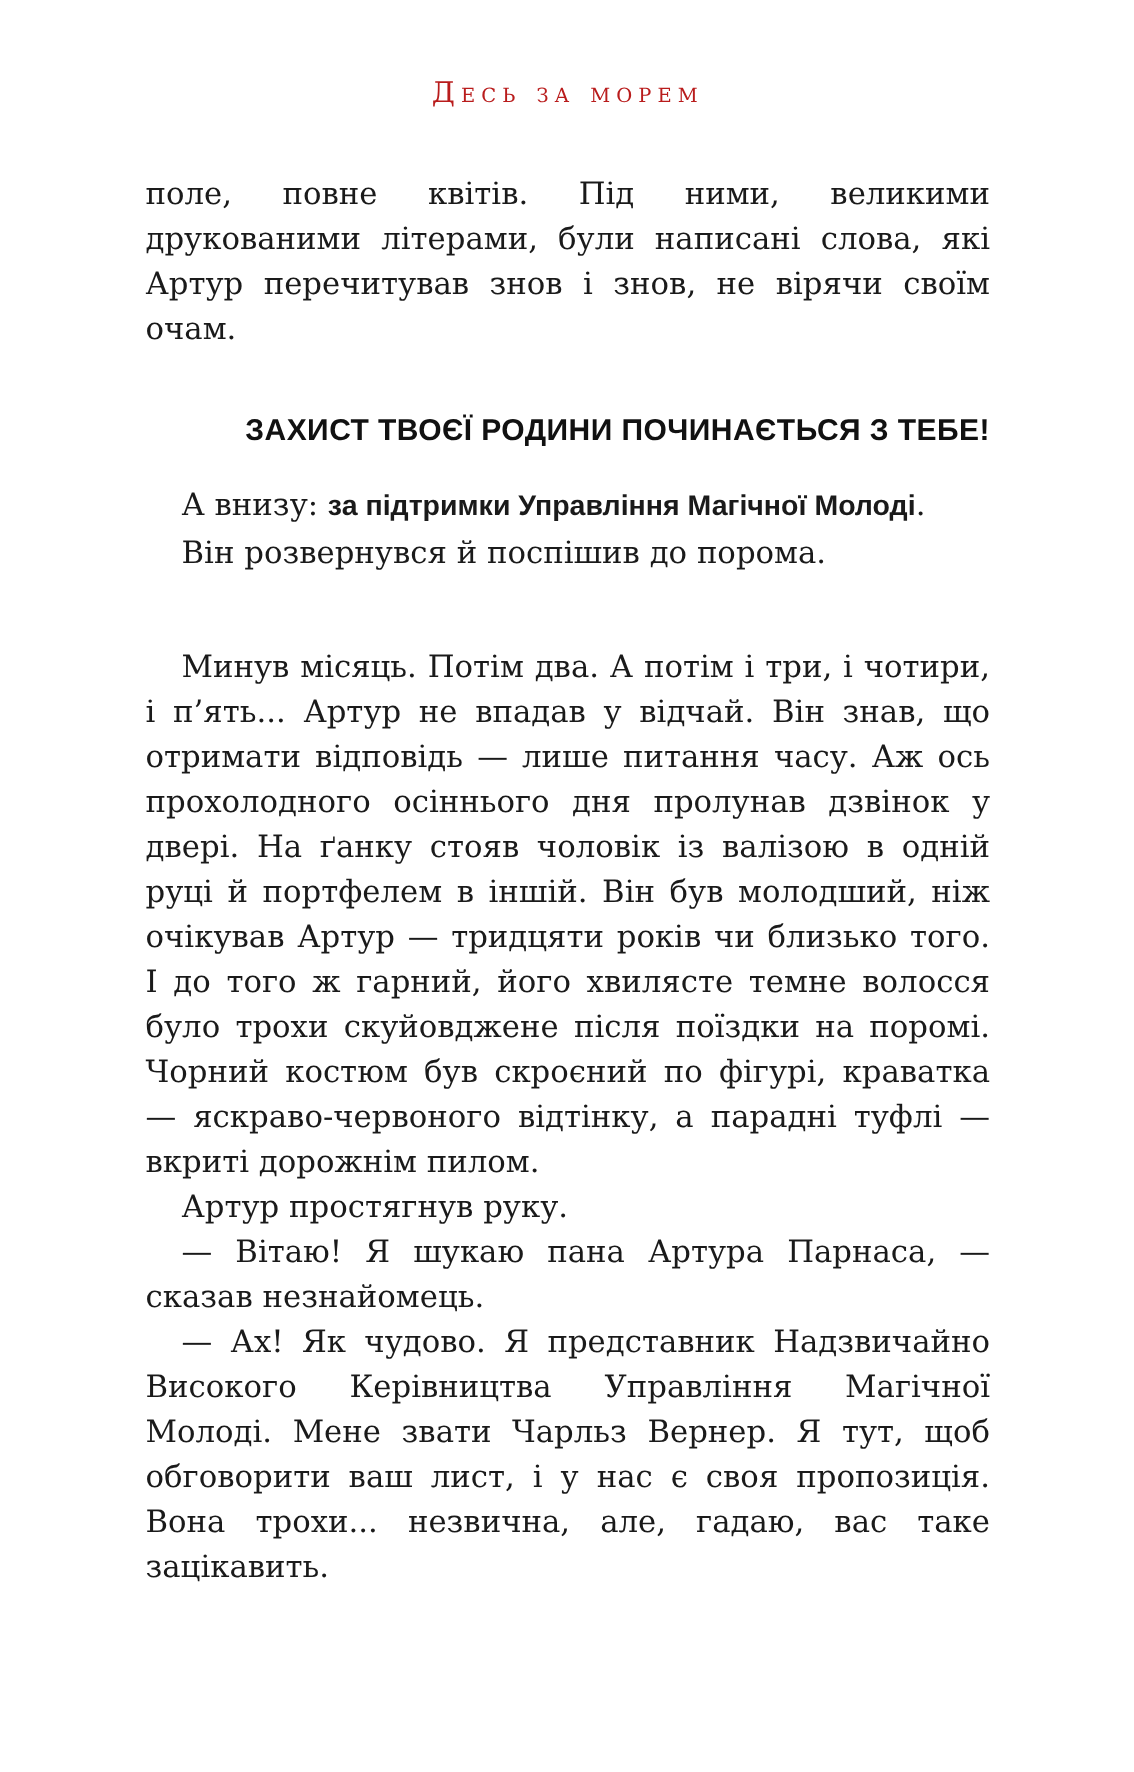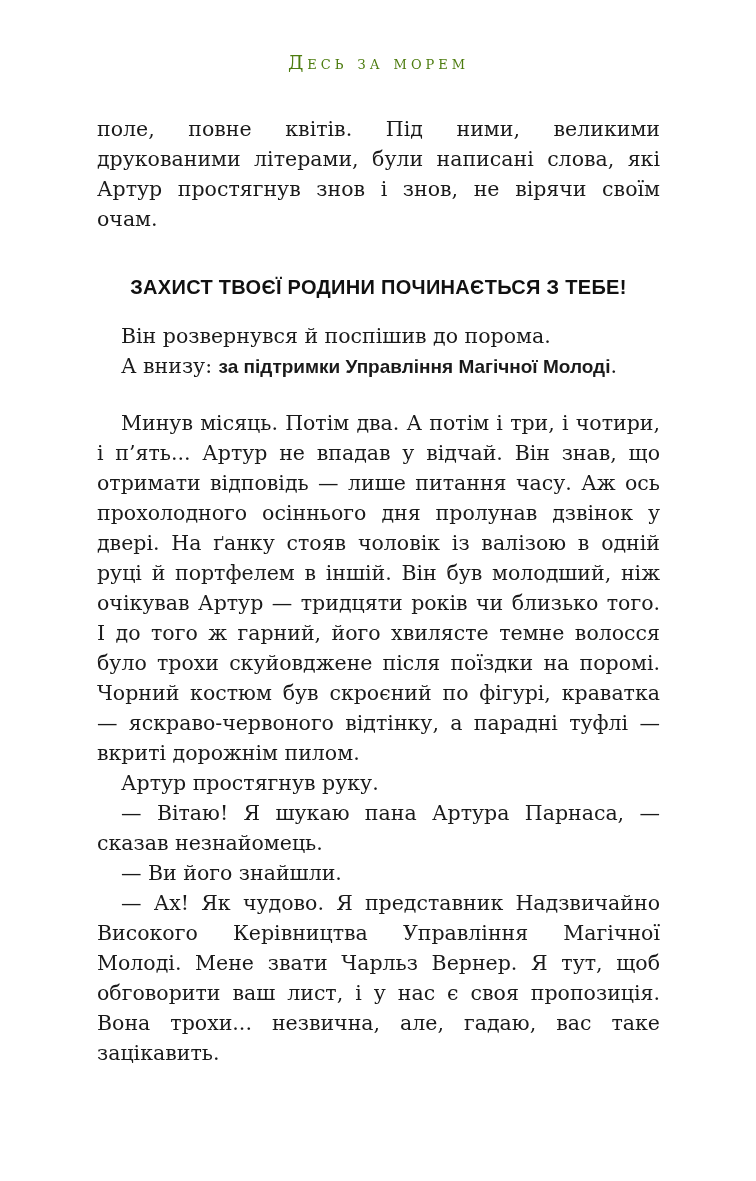--- a/index.html
+++ b/index.html
@@ -19,75 +19,74 @@
     font-size: 20.5px;
     line-height: 30px;
     overflow: hidden;
   }
   .running-head {
     text-align: center;
     font-variant: small-caps;
     font-size: 19px;
     letter-spacing: 4px;
     line-height: 24px;
-    color: #4d7c0f;
+    color: #b91c1c;
     margin-bottom: 40px;
   }
   .para {
     margin: 0;
     text-indent: 24px;
     text-align: justify;
   }
   .para.first {
     text-indent: 0;
   }
   .poster {
     margin: 36px 0 16px;
-    text-align: center;
+    text-align: right;
     font-family: "Liberation Sans", sans-serif;
     font-weight: bold;
     font-size: 20px;
     line-height: 35px;
     letter-spacing: 0.3px;
     color: #111111;
   }
   .caption-bold {
     font-family: "Liberation Sans", sans-serif;
     font-weight: bold;
     font-size: 19px;
   }
   .scene-break {
-    margin-top: 26px;
+    margin-top: 46px;
   }
 </style>
 </head>
 <body>
 
 <div class="page">
 
   <div class="running-head">Десь за морем</div>
 
   <div>
 
-    <p class="para first">поле, повне квітів. Під ними, великими друкованими літерами, були написані слова, які Артур простягнув знов і знов, не вірячи своїм очам.</p>
+    <p class="para first">поле, повне квітів. Під ними, великими друкованими літерами, були написані слова, які Артур перечитував знов і знов, не вірячи своїм очам.</p>
 
     <div class="poster">
       <div>ЗАХИСТ ТВОЄЇ РОДИНИ ПОЧИНАЄТЬСЯ З ТЕБЕ!</div>
     </div>
 
+    <p class="para"><span>А внизу: </span><span class="caption-bold">за підтримки Управління Магічної Молоді</span><span>.</span></p>
+
     <p class="para">Він розвернувся й поспішив до порома.</p>
-
-    <p class="para"><span>А внизу: </span><span class="caption-bold">за підтримки Управління Магічної Молоді</span><span>.</span></p>
 
     <p class="para scene-break">Минув місяць. Потім два. А потім і три, і чотири, і п’ять... Артур не впадав у відчай. Він знав, що отримати відповідь — лише питання часу. Аж ось прохолодного осіннього дня пролунав дзвінок у двері. На ґанку стояв чоловік із валізою в одній руці й портфелем в іншій. Він був молодший, ніж очікував Артур — тридцяти років чи близько того. І до того ж гарний, його хвилясте темне волосся було трохи скуйовджене після поїздки на поромі. Чорний костюм був скроєний по фігурі, краватка — яскраво-червоного відтінку, а парадні туфлі — вкриті дорожнім пилом.</p>
 
     <p class="para">Артур простягнув руку.</p>
 
     <p class="para">— Вітаю! Я шукаю пана Артура Парнаса, — сказав незнайомець.</p>
 
-    <p class="para">— Ви його знайшли.</p>
 
 
     <p class="para">— Ах! Як чудово. Я представник Надзвичайно Високого Керівництва Управління Магічної Молоді. Мене звати Чарльз Вернер. Я тут, щоб обговорити ваш лист, і у нас є своя пропозиція. Вона трохи... незвична, але, гадаю, вас таке зацікавить.</p>
 
   </div>
 
 </div>
 
 </body></html>

